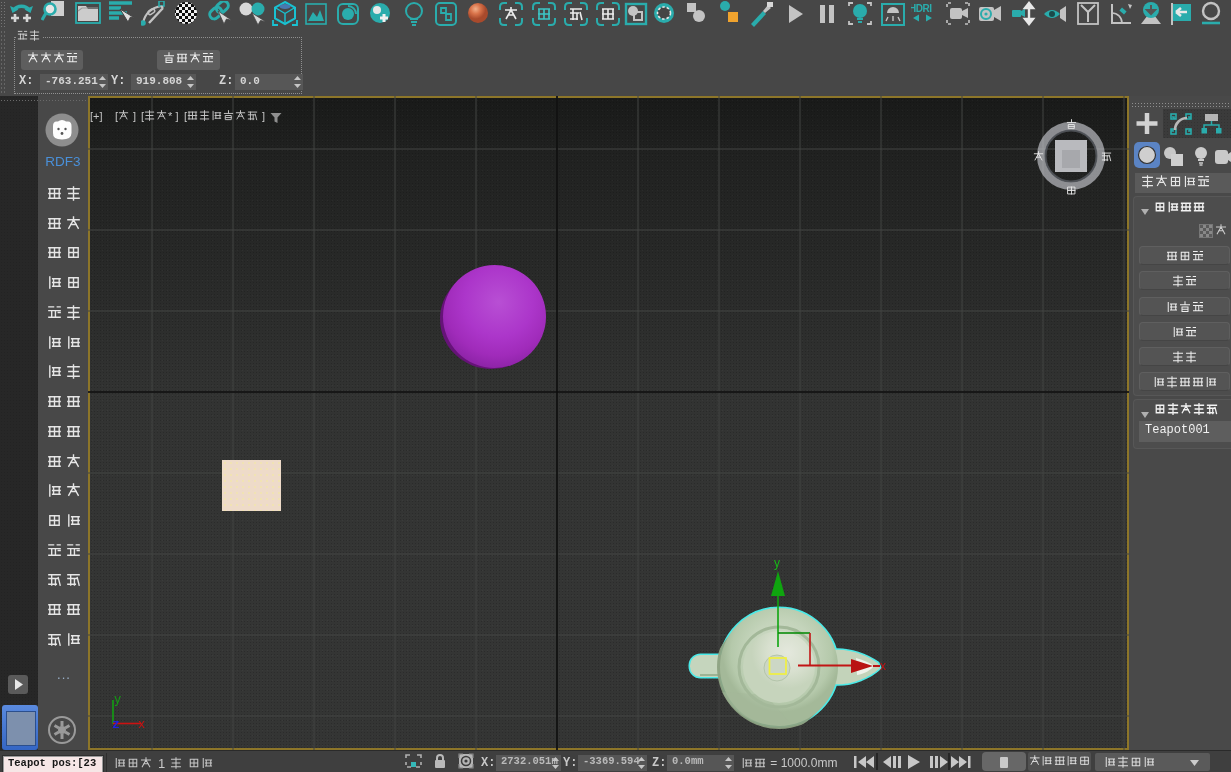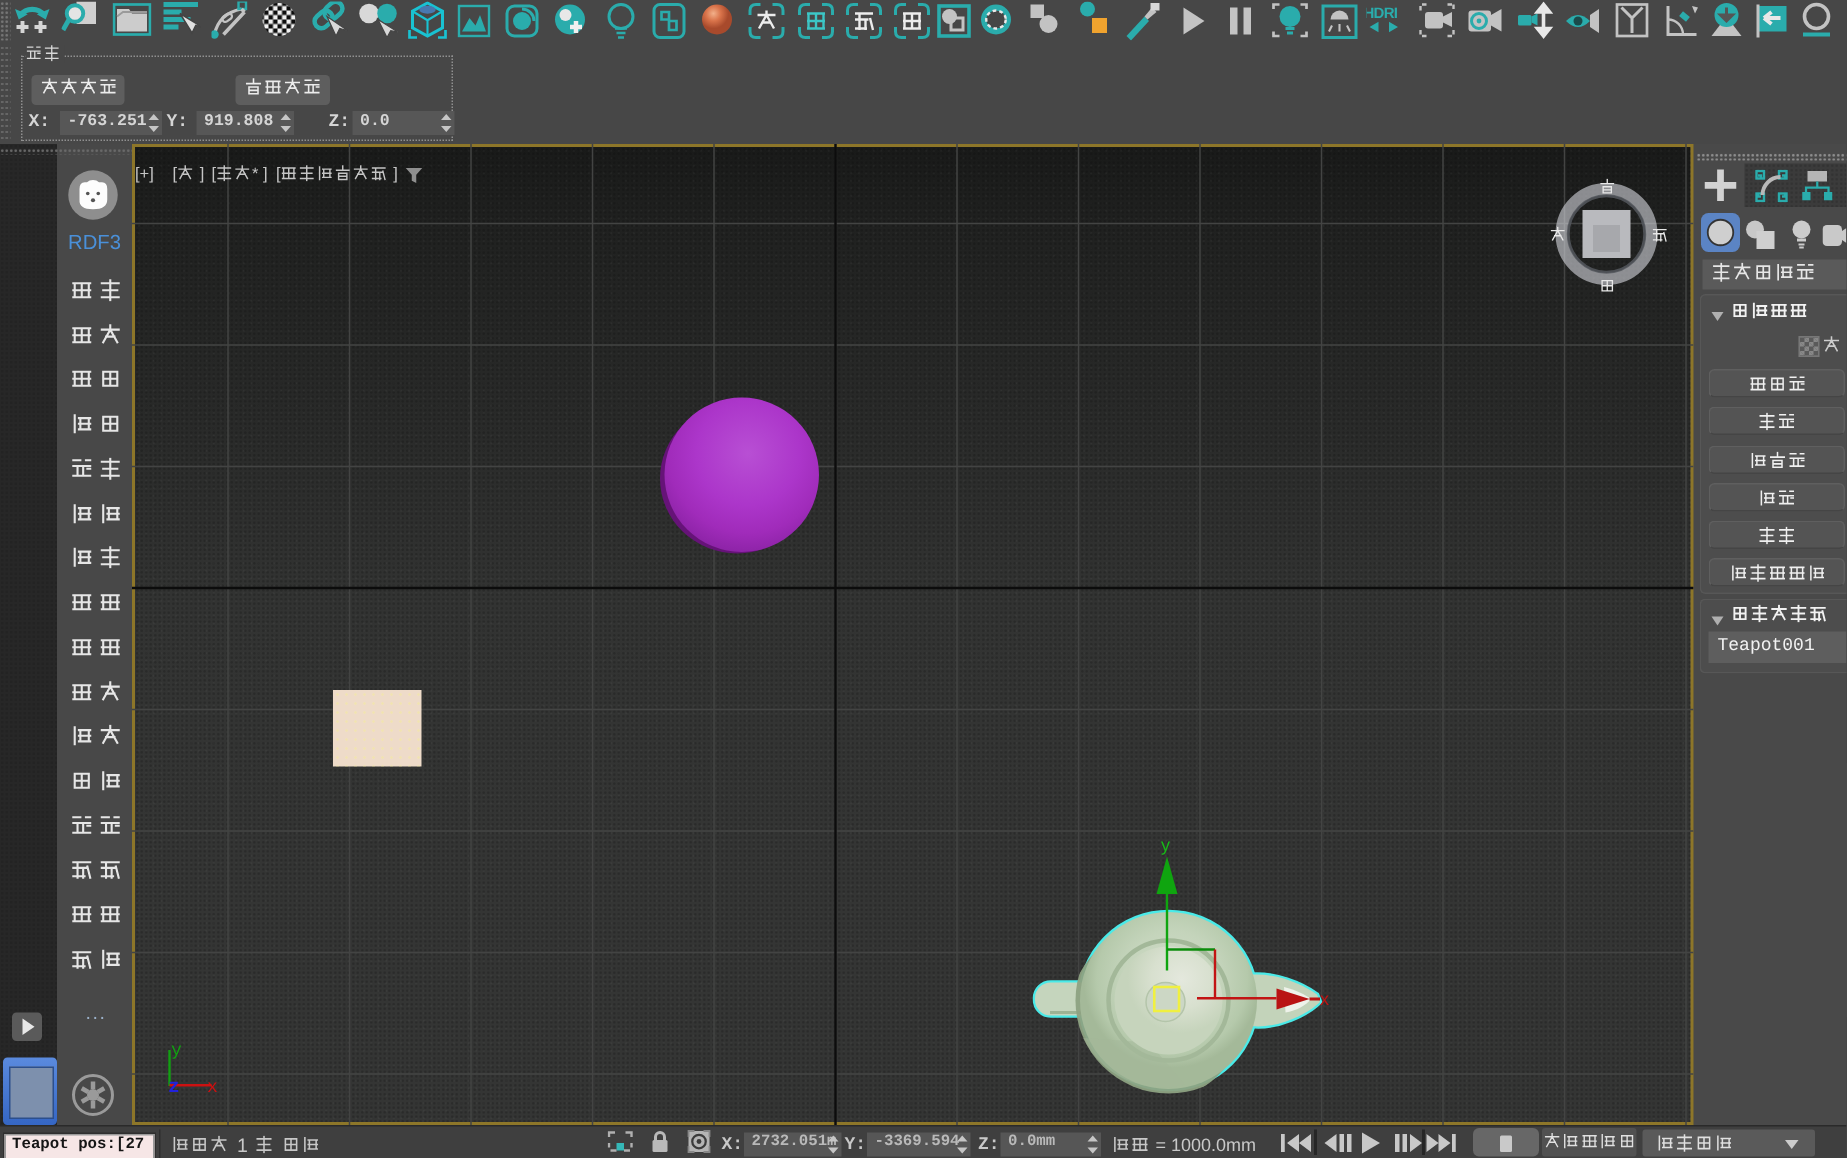--- a/index.html
+++ b/index.html
@@ -585,21 +585,21 @@
       </svg></span><span style="display:inline-block;width:13px"><svg width="12" height="12" viewBox="0 0 16 16" style="vertical-align:top;margin-top:0px">
         <path d="M2 3h12M3 8h10M2 13h12M8 1v14" fill="none" stroke="#f2f2f2" stroke-width="1.7" stroke-linecap="square"></path>
       </svg></span><span style="display:inline-block;width:13px"><svg width="12" height="12" viewBox="0 0 16 16" style="vertical-align:top;margin-top:0px">
         <path d="M2 4h12M8 4L3 13M8 4l5 9M5 9h6M8 1v3" fill="none" stroke="#f2f2f2" stroke-width="1.7" stroke-linecap="square"></path>
       </svg></span><span style="display:inline-block;width:13px"><svg width="12" height="12" viewBox="0 0 16 16" style="vertical-align:top;margin-top:0px">
         <path d="M2 3h12M3 8h10M2 13h12M8 1v14" fill="none" stroke="#f2f2f2" stroke-width="1.7" stroke-linecap="square"></path>
       </svg></span><span style="display:inline-block;width:13px"><svg width="12" height="12" viewBox="0 0 16 16" style="vertical-align:top;margin-top:0px">
         <path d="M2 3h12M2 7h9M12 6l2 8M5 3v11M9 7v7M2 13h8" fill="none" stroke="#f2f2f2" stroke-width="1.7" stroke-linecap="square"></path>
       </svg></span></div>
 <div style="position:absolute;left:1139px;top:421px;width:92px;height:21px;background:#5e5e5e;color:#f2f2f2;font-family:'Liberation Mono',monospace;font-size:12px;padding:3px 0 0 6px;box-sizing:border-box">Teapot001</div>
-<div style="position:absolute;left:3px;top:756px;width:94px;height:14px;background:#f6e6e6;border:1px solid #9a9a9a;box-shadow:0 0 0 1px #2f2f2f;color:#151515;font-family:'Liberation Mono',monospace;font-size:10.5px;font-weight:bold;padding:1px 0 0 4px;white-space:nowrap;overflow:hidden">Teapot pos:[27</div>
+<div style="position:absolute;left:3px;top:756px;width:94px;height:14px;background:#f6e6e6;border:1px solid #9a9a9a;box-shadow:0 0 0 1px #2f2f2f;color:#151515;font-family:'Liberation Mono',monospace;font-size:10.5px;font-weight:bold;padding:1px 0 0 4px;white-space:nowrap;overflow:hidden">Teapot pos:[23</div>
 <div style="position:absolute;left:106px;top:753px;width:1px;height:19px;background:#2e2e2e"></div>
 <div style="position:absolute;left:114px;top:757px;width:110px;height:14px;"><span style="display:inline-block;width:13px"><svg width="12" height="12" viewBox="0 0 16 16" style="vertical-align:top;margin-top:0px">
         <path d="M3 2v12M6 4h8M6 12h8M7 4v8M13 4v8M6 8h8" fill="none" stroke="#c8c8c8" stroke-width="1.4" stroke-linecap="square"></path>
       </svg></span><span style="display:inline-block;width:13px"><svg width="12" height="12" viewBox="0 0 16 16" style="vertical-align:top;margin-top:0px">
         <path d="M3 3h10v10H3zM3 8h10M8 3v10" fill="none" stroke="#c8c8c8" stroke-width="1.4" stroke-linecap="square"></path>
       </svg></span><span style="display:inline-block;width:13px"><svg width="12" height="12" viewBox="0 0 16 16" style="vertical-align:top;margin-top:0px">
         <path d="M2 4h12M8 4L3 13M8 4l5 9M5 9h6M8 1v3" fill="none" stroke="#c8c8c8" stroke-width="1.4" stroke-linecap="square"></path>
       </svg></span><span style="display:inline-block;width:5px"></span><span style="color:#c8c8c8;font-size:13px;vertical-align:top">1</span><span style="display:inline-block;width:5px"></span><span style="display:inline-block;width:13px"><svg width="12" height="12" viewBox="0 0 16 16" style="vertical-align:top;margin-top:0px">
         <path d="M2 3h12M3 8h10M2 13h12M8 1v14" fill="none" stroke="#c8c8c8" stroke-width="1.4" stroke-linecap="square"></path>
       </svg></span><span style="display:inline-block;width:5px"></span><span style="display:inline-block;width:13px"><svg width="12" height="12" viewBox="0 0 16 16" style="vertical-align:top;margin-top:0px">

